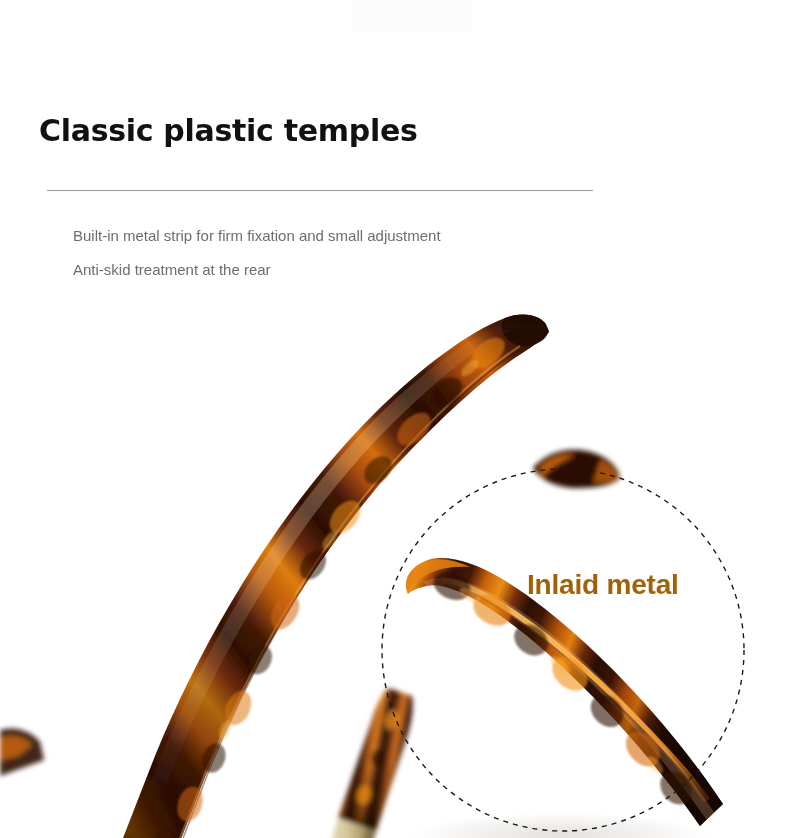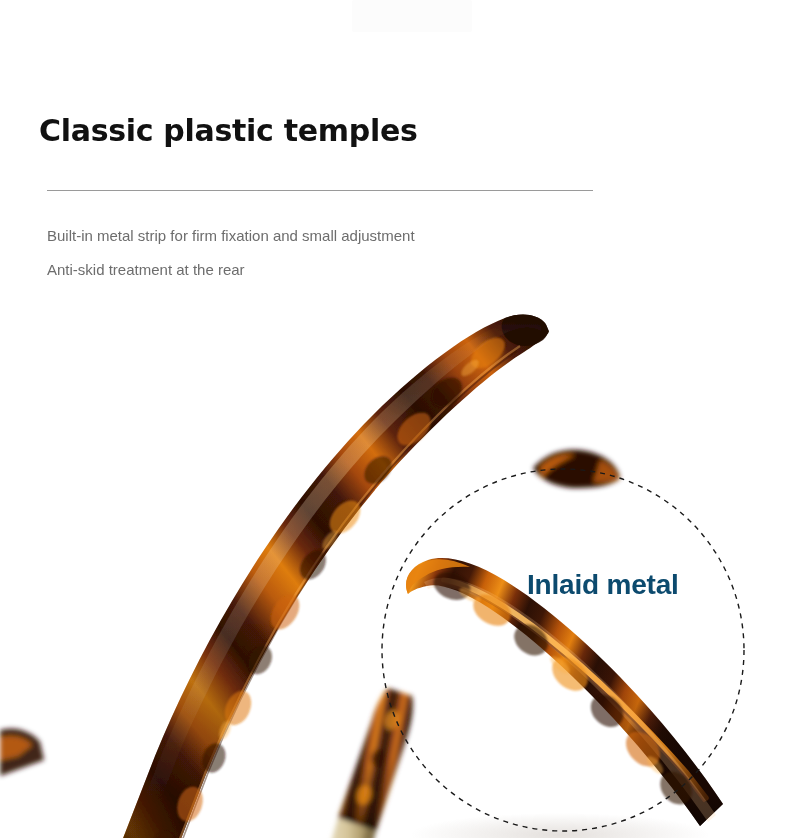--- a/index.html
+++ b/index.html
@@ -49,21 +49,21 @@
     position: absolute;
     left: 47px;
     top: 219px;
     width: 640px;
     font-family: "Liberation Sans", sans-serif;
     font-weight: 400;
     font-size: 15px;
     line-height: 34px;
     color: #6d6d6d;
   }
-  .subtext .sline { display: block; }
+  .subtext .sline { display: block; margin-left: 26px; }
 
   
   .photo-stage {
     position: absolute;
     left: 0;
     top: 290px;
     width: 790px;
     height: 548px;
     background: #ffffff;
     overflow: hidden;
@@ -78,21 +78,21 @@
   
   .callout-label {
     position: absolute;
     left: 527px;
     top: 568px;
     font-family: "Liberation Sans", sans-serif;
     font-weight: 700;
     font-size: 28px;
     line-height: 34px;
     letter-spacing: -0.2px;
-    color: #0c4a6e;
+    color: #a16207;
     white-space: nowrap;
   }
 
   
   .watermark {
     position: absolute;
     left: 352px;
     top: 0px;
     width: 120px;
     height: 32px;

